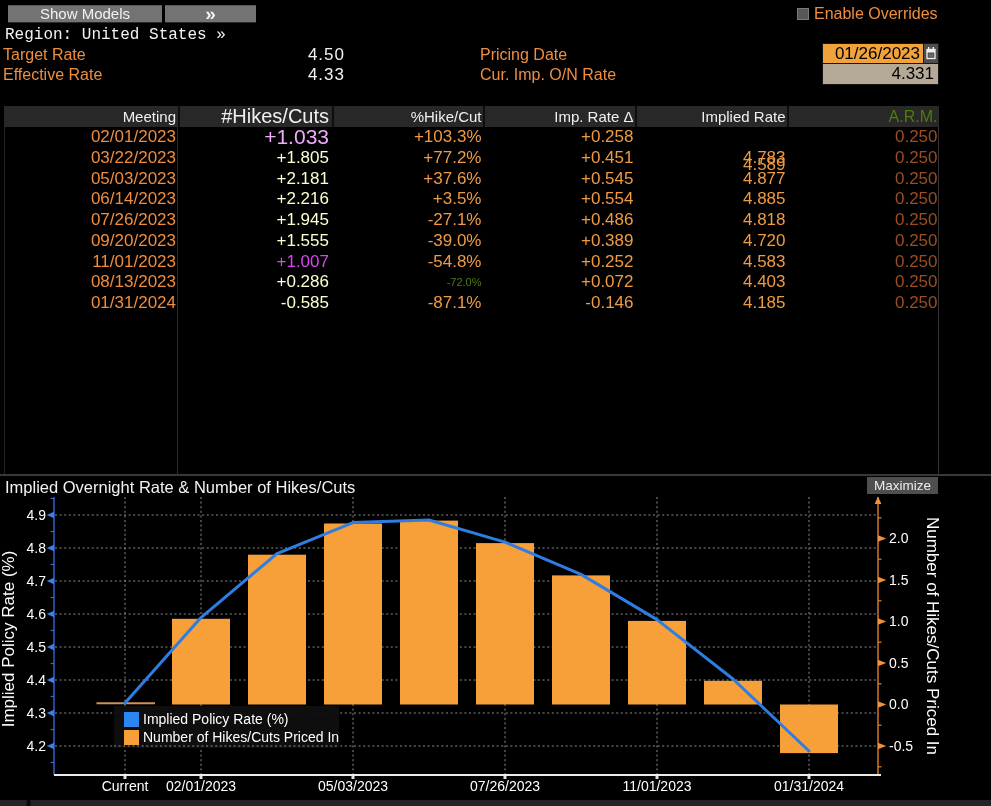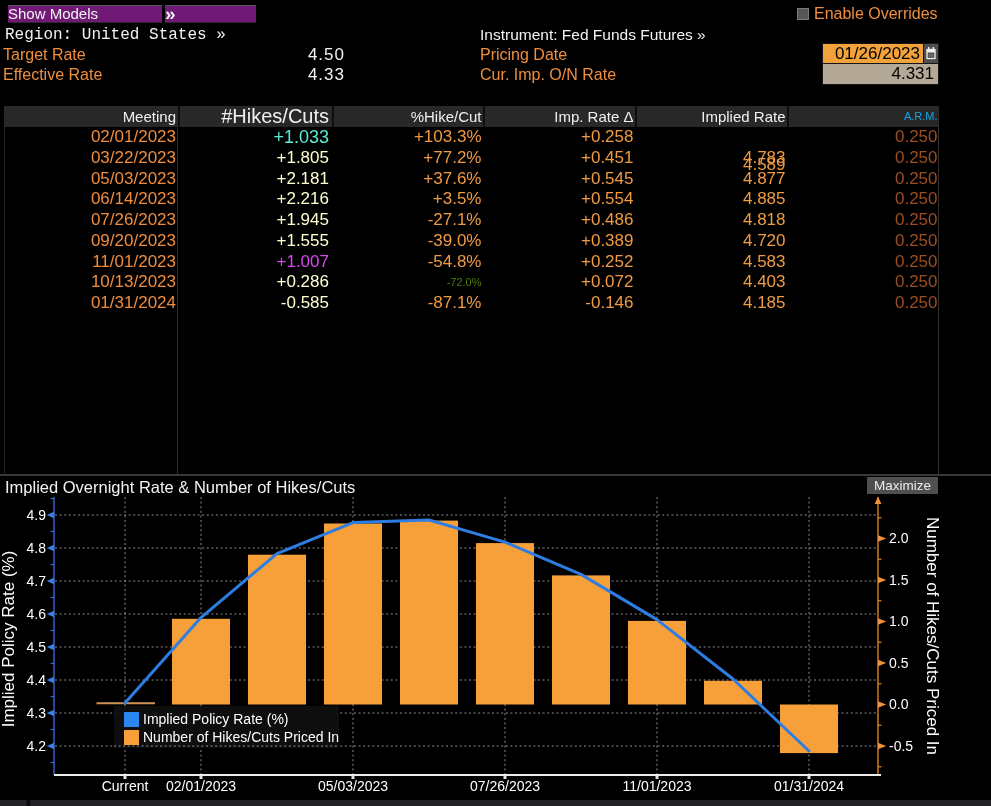--- a/index.html
+++ b/index.html
@@ -1,36 +1,35 @@
 <!DOCTYPE html>
 <html><head>
 <meta charset="utf-8">
 <style>
   html,body{margin:0;padding:0;background:#000;}
   #app{position:relative;width:991px;height:806px;background:#000;overflow:hidden;
        font-family:"Liberation Sans",sans-serif;-webkit-font-smoothing:antialiased;}
   .abs{position:absolute;}
-  .btn{position:absolute;background:#701a75;border-top:1px solid #5a5a5a;border-bottom:1px solid #2a2a2a;
-       color:#f2f2f2;font-size:15px;box-sizing:border-box;}
+  .btn{position:absolute;background:#737373;border-top:1px solid #5a5a5a;border-bottom:1px solid #2a2a2a;
+       color:#f2f2f2;text-align:center;font-size:15px;box-sizing:border-box;}
   .olbl{color:#ee8e3e;font-size:16px;}
   .wlbl{color:#f2f2f2;font-size:16px;font-family:Liberation Mono, monospace;}
   .cell{position:absolute;white-space:nowrap;}
 </style>
 </head>
 <body>
 <div id="app">
 
   <div class="btn" style="left:8px;top:5px;width:154px;height:18px;line-height:16px;">Show Models</div>
   <div class="btn" style="left:165px;top:5px;width:91px;height:18px;line-height:15px;font-size:19px;font-weight:bold;">»</div>
 
   <div class="abs" style="left:797px;top:8px;width:10px;height:10px;background:#575757;border:1px solid #7a7a7a;"></div>
   <div class="abs olbl" style="left:814px;top:5px;height:18px;line-height:18px;">Enable Overrides</div>
 
   <div class="abs wlbl" style="left:5px;top:26px;height:18px;line-height:18px;">Region: United States »</div>
-  <div class="abs" style="left:480px;top:26px;height:18px;line-height:18px;color:#f2f2f2;font-size:15.5px;">Instrument: Fed Funds Futures »</div>
 
   <div class="abs olbl" style="left:3px;top:46px;height:18px;line-height:18px;">Target Rate</div>
   <div class="abs" style="right:646px;top:46px;height:18px;line-height:18px;color:#f2f2f2;font-size:17px;letter-spacing:1px;">4.50</div>
   <div class="abs olbl" style="left:480px;top:46px;height:18px;line-height:18px;">Pricing Date</div>
 
   <div class="abs olbl" style="left:3px;top:66px;height:18px;line-height:18px;">Effective Rate</div>
   <div class="abs" style="right:646px;top:66px;height:18px;line-height:18px;color:#f2f2f2;font-size:17px;letter-spacing:1px;">4.33</div>
   <div class="abs olbl" style="left:480px;top:66px;height:18px;line-height:18px;">Cur. Imp. O/N Rate</div>
 
   <div class="abs" style="left:822px;top:43px;width:117px;height:42px;background:#161616;"></div>
@@ -50,28 +49,28 @@
 
   <div class="abs" style="left:4px;top:106px;width:935px;height:368px;border-left:1px solid #242424;border-right:1px solid #323232;box-sizing:border-box;"></div>
   <div class="abs" style="left:177px;top:106px;width:1px;height:368px;background:#2c2c2c;"></div>
 
   <div class="abs" style="left:4px;top:106px;width:935px;height:21px;background:#282828;"></div>
   <div class="cell" style="right:815px;top:106px;height:21px;line-height:21px;color:#f0f0f0;font-size:15px;">Meeting</div>
   <div class="cell" style="right:662px;top:106px;height:21px;line-height:21px;color:#f0f0f0;font-size:20px;">#Hikes/Cuts</div>
   <div class="cell" style="right:509.5px;top:106px;height:21px;line-height:21px;color:#f0f0f0;font-size:15px;">%Hike/Cut</div>
   <div class="cell" style="right:357.5px;top:106px;height:21px;line-height:21px;color:#f0f0f0;font-size:15px;">Imp. Rate Δ</div>
   <div class="cell" style="right:205.5px;top:106px;height:21px;line-height:21px;color:#f0f0f0;font-size:15px;">Implied Rate</div>
-  <div class="cell" style="right:53.5px;top:106px;height:21px;line-height:21px;color:#0ea5e9;font-size:11px;text-align:right;">A.R.M.</div>
+  <div class="cell" style="right:53.5px;top:106px;height:21px;line-height:21px;color:#4d7c0f;font-size:16px;text-align:right;">A.R.M.</div>
   <div class="abs" style="left:177.5px;top:106px;width:2px;height:21px;background:#0e0e0e;"></div>
   <div class="abs" style="left:331.5px;top:106px;width:2px;height:21px;background:#0e0e0e;"></div>
   <div class="abs" style="left:483px;top:106px;width:2px;height:21px;background:#0e0e0e;"></div>
   <div class="abs" style="left:635px;top:106px;width:2px;height:21px;background:#0e0e0e;"></div>
   <div class="abs" style="left:787px;top:106px;width:2px;height:21px;background:#0e0e0e;"></div>
   <div class="cell" style="right:815px;top:127.20px;height:20.75px;line-height:20.75px;color:#ef8c3d;font-size:17px;">02/01/2023</div>
-  <div class="cell" style="right:662px;top:127.20px;height:20.75px;line-height:20.75px;color:#5eead4;font-size:18px;">+1.033</div>
+  <div class="cell" style="right:662px;top:127.20px;height:20.75px;line-height:20.75px;color:#f0abfc;font-size:21px;">+1.033</div>
   <div class="cell" style="right:509.5px;top:127.20px;height:20.75px;line-height:20.75px;color:#ef9a45;font-size:17px;">+103.3%</div>
   <div class="cell" style="right:357.5px;top:127.20px;height:20.75px;line-height:20.75px;color:#ef9b43;font-size:17px;">+0.258</div>
   <div class="cell" style="right:205.5px;top:127.20px;height:20.75px;line-height:20.75px;color:#ef9b43;font-size:17px;margin-top:28px;">4.589</div>
   <div class="cell" style="right:53.5px;top:127.20px;height:20.75px;line-height:20.75px;color:#9a4e22;font-size:17px;">0.250</div>
   <div class="cell" style="right:815px;top:147.95px;height:20.75px;line-height:20.75px;color:#ef8c3d;font-size:17px;">03/22/2023</div>
   <div class="cell" style="right:662px;top:147.95px;height:20.75px;line-height:20.75px;color:#ffffd0;font-size:17px;">+1.805</div>
   <div class="cell" style="right:509.5px;top:147.95px;height:20.75px;line-height:20.75px;color:#ef9a45;font-size:17px;">+77.2%</div>
   <div class="cell" style="right:357.5px;top:147.95px;height:20.75px;line-height:20.75px;color:#ef9b43;font-size:17px;">+0.451</div>
   <div class="cell" style="right:205.5px;top:147.95px;height:20.75px;line-height:20.75px;color:#ef9b43;font-size:17px;">4.783</div>
   <div class="cell" style="right:53.5px;top:147.95px;height:20.75px;line-height:20.75px;color:#9a4e22;font-size:17px;">0.250</div>
@@ -98,21 +97,21 @@
   <div class="cell" style="right:509.5px;top:230.95px;height:20.75px;line-height:20.75px;color:#ef9a45;font-size:17px;">-39.0%</div>
   <div class="cell" style="right:357.5px;top:230.95px;height:20.75px;line-height:20.75px;color:#ef9b43;font-size:17px;">+0.389</div>
   <div class="cell" style="right:205.5px;top:230.95px;height:20.75px;line-height:20.75px;color:#ef9b43;font-size:17px;">4.720</div>
   <div class="cell" style="right:53.5px;top:230.95px;height:20.75px;line-height:20.75px;color:#9a4e22;font-size:17px;">0.250</div>
   <div class="cell" style="right:815px;top:251.70px;height:20.75px;line-height:20.75px;color:#ef8c3d;font-size:17px;">11/01/2023</div>
   <div class="cell" style="right:662px;top:251.70px;height:20.75px;line-height:20.75px;color:#d946ef;font-size:17px;">+1.007</div>
   <div class="cell" style="right:509.5px;top:251.70px;height:20.75px;line-height:20.75px;color:#ef9a45;font-size:17px;">-54.8%</div>
   <div class="cell" style="right:357.5px;top:251.70px;height:20.75px;line-height:20.75px;color:#ef9b43;font-size:17px;">+0.252</div>
   <div class="cell" style="right:205.5px;top:251.70px;height:20.75px;line-height:20.75px;color:#ef9b43;font-size:17px;">4.583</div>
   <div class="cell" style="right:53.5px;top:251.70px;height:20.75px;line-height:20.75px;color:#9a4e22;font-size:17px;">0.250</div>
-  <div class="cell" style="right:815px;top:272.45px;height:20.75px;line-height:20.75px;color:#ef8c3d;font-size:17px;">10/13/2023</div>
+  <div class="cell" style="right:815px;top:272.45px;height:20.75px;line-height:20.75px;color:#ef8c3d;font-size:17px;">08/13/2023</div>
   <div class="cell" style="right:662px;top:272.45px;height:20.75px;line-height:20.75px;color:#ffffd0;font-size:17px;">+0.286</div>
   <div class="cell" style="right:509.5px;top:272.45px;height:20.75px;line-height:20.75px;color:#4d7c0f;font-size:11px;">-72.0%</div>
   <div class="cell" style="right:357.5px;top:272.45px;height:20.75px;line-height:20.75px;color:#ef9b43;font-size:17px;">+0.072</div>
   <div class="cell" style="right:205.5px;top:272.45px;height:20.75px;line-height:20.75px;color:#ef9b43;font-size:17px;">4.403</div>
   <div class="cell" style="right:53.5px;top:272.45px;height:20.75px;line-height:20.75px;color:#9a4e22;font-size:17px;">0.250</div>
   <div class="cell" style="right:815px;top:293.20px;height:20.75px;line-height:20.75px;color:#ef8c3d;font-size:17px;">01/31/2024</div>
   <div class="cell" style="right:662px;top:293.20px;height:20.75px;line-height:20.75px;color:#ffffd0;font-size:17px;">-0.585</div>
   <div class="cell" style="right:509.5px;top:293.20px;height:20.75px;line-height:20.75px;color:#ef9a45;font-size:17px;">-87.1%</div>
   <div class="cell" style="right:357.5px;top:293.20px;height:20.75px;line-height:20.75px;color:#ef9b43;font-size:17px;">-0.146</div>
   <div class="cell" style="right:205.5px;top:293.20px;height:20.75px;line-height:20.75px;color:#ef9b43;font-size:17px;">4.185</div>

